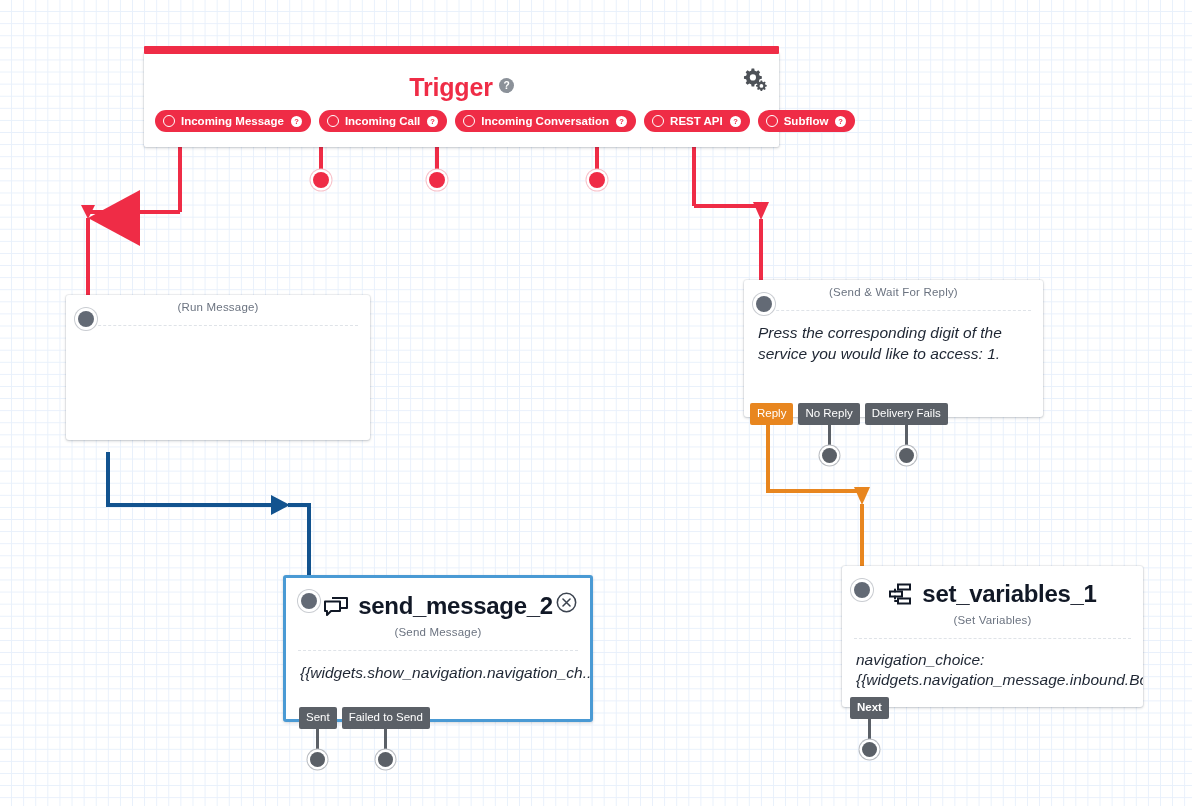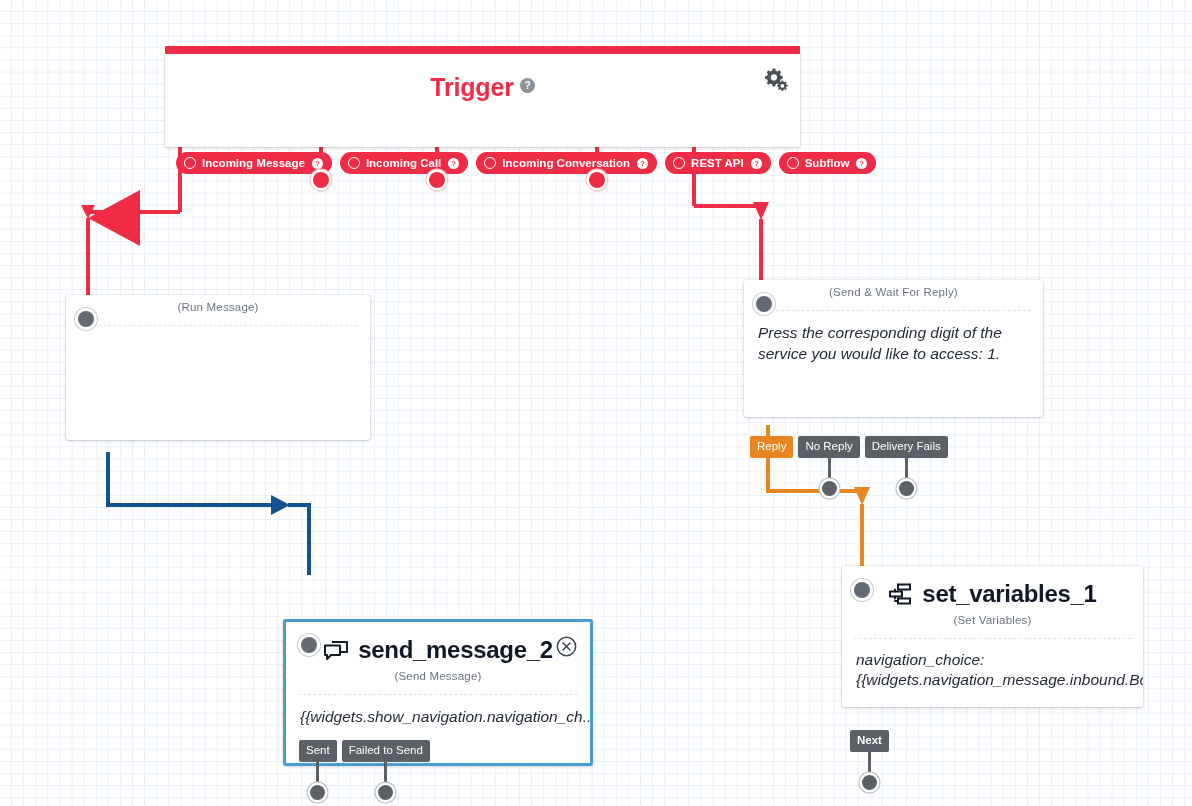--- a/index.html
+++ b/index.html
@@ -98,21 +98,20 @@
     width: 21px;
     height: 21px;
   }
 
   
   .outputs {
     position: absolute;
     display: flex;
     align-items: flex-start;
     gap: 5px;
-    margin-top: 33px;
   }
   .out {
     display: flex;
     flex-direction: column;
     align-items: center;
   }
   .out-pill {
     font-size: 11.5px;
     color: #ffffff;
     padding: 4px 7px 5px 7px;
@@ -131,21 +130,21 @@
     width: 15px;
     height: 15px;
     border-radius: 50%;
     background: #5b6067;
     box-shadow: 0 0 0 2.5px #ffffff, 0 0 0 3.5px #b9bcc1;
   }
 
   
   #trigger-widget {
     position: absolute;
-    left: 165px;
+    left: 144px;
     top: 52px;
     width: 635px;
     height: 95px;
     background: #ffffff;
     border-radius: 2px;
     box-shadow: 0 1px 3px rgba(20,30,50,.22), 0 0 0 1px rgba(20,30,50,.05);
   }
   #trigger-widget .topbar {
     position: absolute;
     left: 0; top: -6px;
@@ -186,21 +185,20 @@
     align-items: center;
     gap: 6px;
     background: #ef2c46;
     color: #ffffff;
     border-radius: 11px;
     height: 22px;
     padding: 0 9px 0 8px;
     font-size: 11.5px;
     font-weight: bold;
     white-space: nowrap;
-    margin-top: 42px;
   }
   .trig-ring {
     width: 10px;
     height: 10px;
     border-radius: 50%;
     border: 1.8px solid #ffffff;
     flex: none;
   }
   .trig-help { margin-left: 1px; display: inline-flex; }
   .trig-dot {
@@ -375,21 +373,21 @@
       <span class="out-stem" style="height:23px;"></span>
       <span class="out-dot"></span>
     </div>
     <div class="out">
       <span class="out-pill">Delivery Fails</span>
       <span class="out-stem" style="height:23px;"></span>
       <span class="out-dot"></span>
     </div>
   </div>
 
-  <div class="widget selected" style="left:283px; top:575px; width:310px; height:147px;margin-top:44px;">
+  <div class="widget selected" style="left:283px; top:575px; width:310px; height:147px;">
     <span class="anchor-in" style="left:15px; top:15px;"></span>
     <div class="w-titlerow">
       <span class="icon w-title-ico">
         <svg width="26" height="21" viewBox="0 0 26 21">
           <g fill="none" stroke="#111826" stroke-width="2" stroke-linejoin="round">
             <path d="M9,2 L24,2 L24,12 L16,12"></path>
             <path d="M2,5.5 L17,5.5 L17,15 L8,15 L4,19 L4,15 L2,15 Z" fill="#ffffff"></path>
           </g>
         </svg>
       </span>

